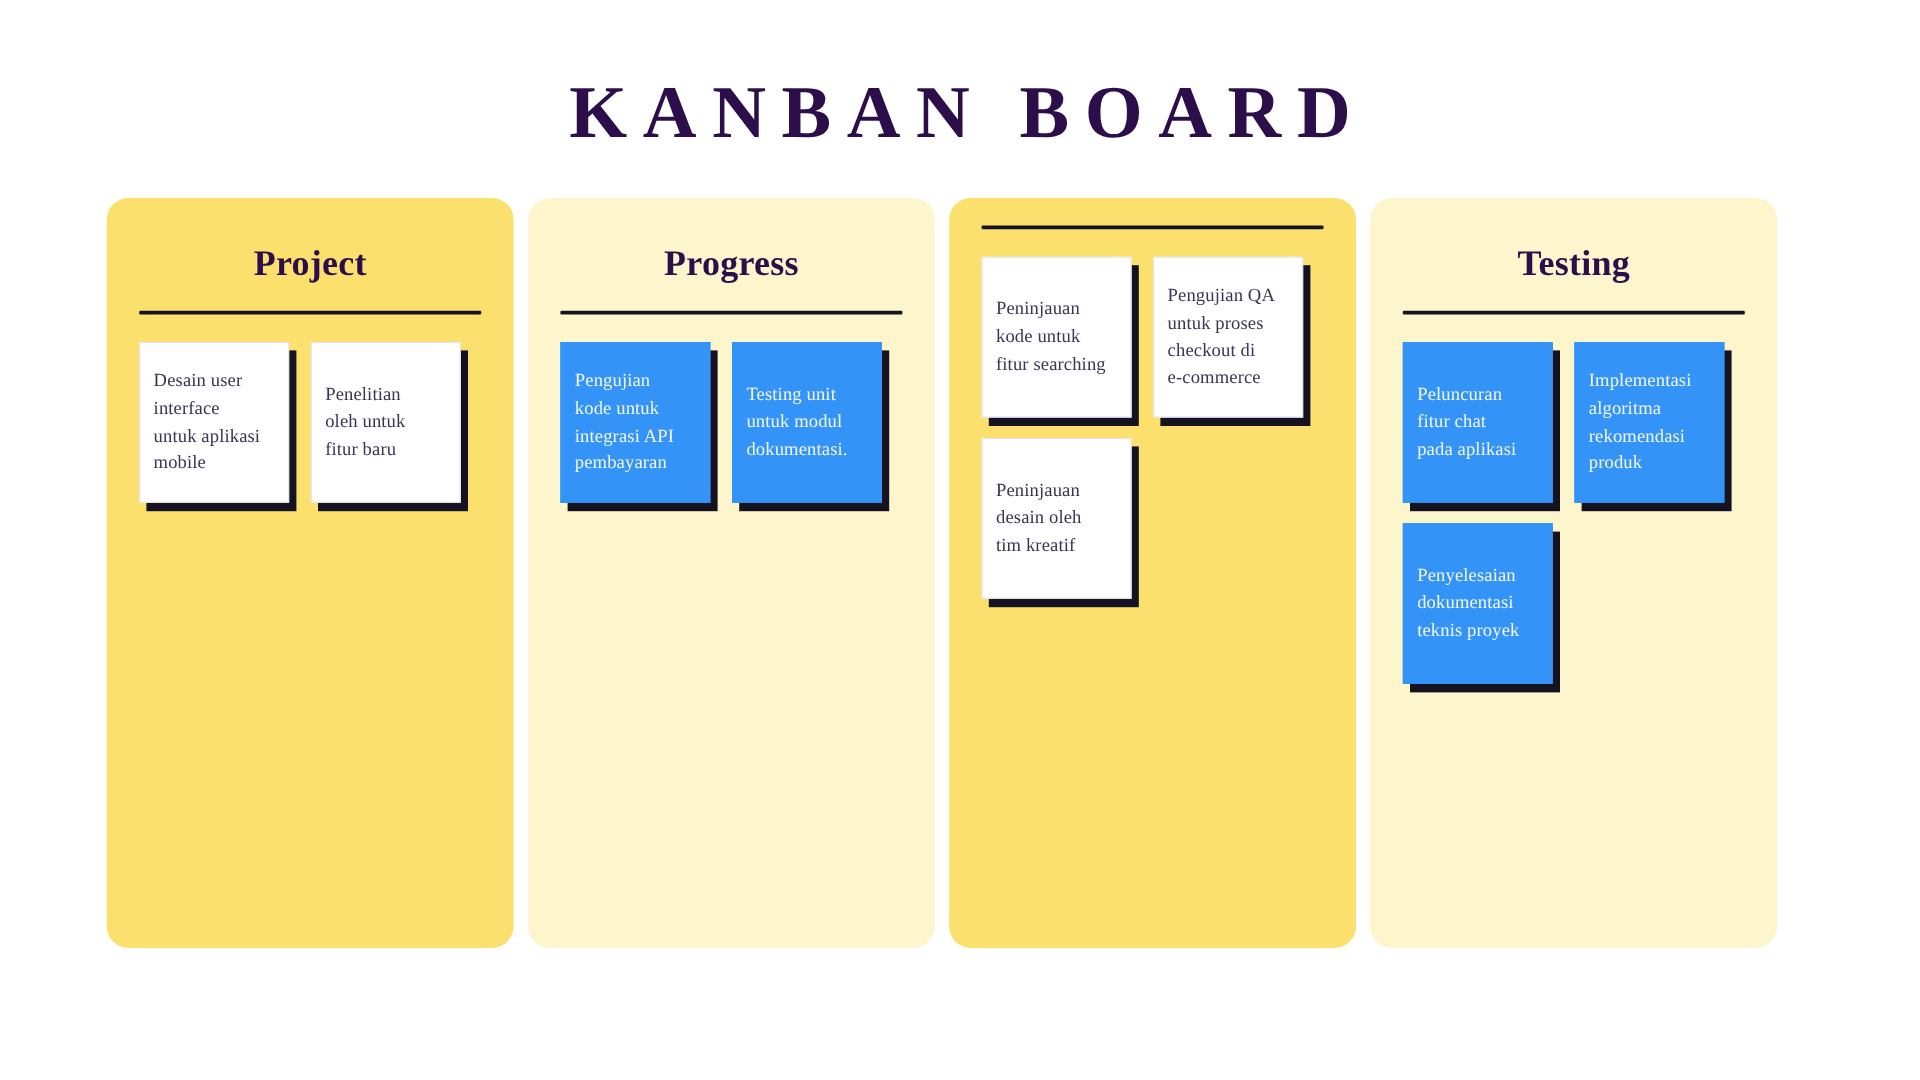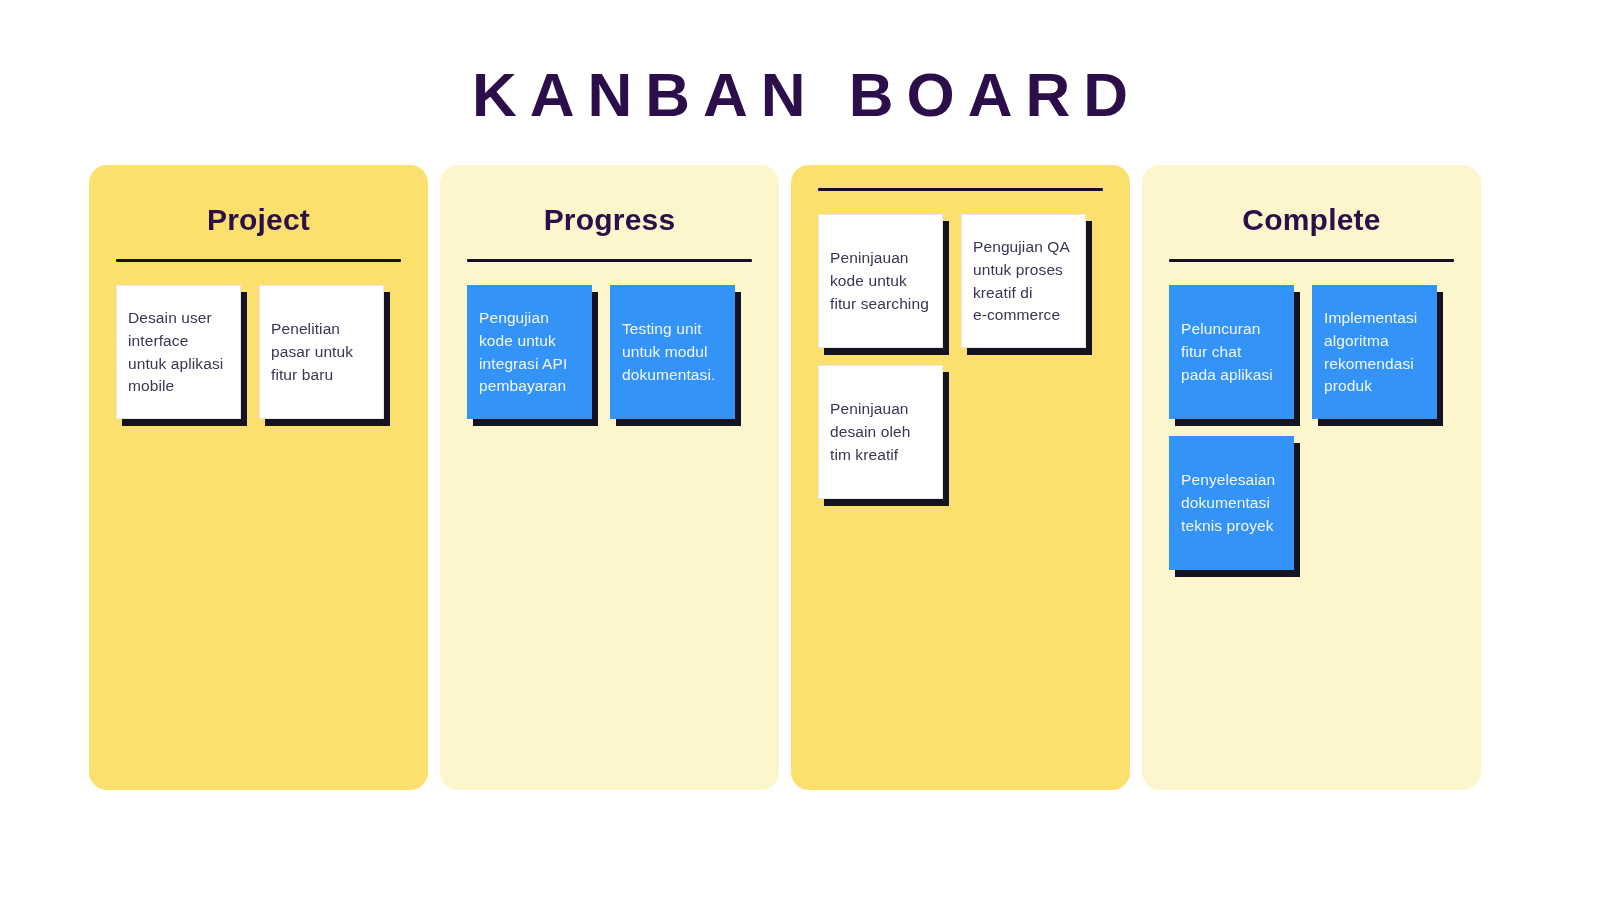--- a/index.html
+++ b/index.html
@@ -1,16 +1,16 @@
 <!DOCTYPE html>
 <html><head>
 <meta charset="utf-8">
 <title>Kanban Board</title>
 <style>
-  * { box-sizing: border-box; margin: 0; padding: 0; }
+  * { box-sizing: border-box; margin: 0; padding: 0; font-family: Liberation Serif, serif; }
 
   html, body {
     width: 1600px;
     height: 900px;
     background: #ffffff;
     font-family: "Liberation Sans", "DejaVu Sans", sans-serif;
     overflow: hidden;
   }
 
   #board-root {
@@ -129,21 +129,21 @@
         <div class="column-rule"></div>
         <div class="card-grid">
           <div class="card variant-white">
             <span class="card-text">Desain user
 interface
 untuk aplikasi
 mobile</span>
           </div>
           <div class="card variant-white">
             <span class="card-text">Penelitian
-pasar untuk
+oleh untuk
 fitur baru</span>
           </div>
         </div>
       </div>
       <div class="column tone-soft">
         <div class="column-title">Progress</div>
         <div class="column-rule"></div>
         <div class="card-grid">
           <div class="card variant-blue">
             <span class="card-text">Pengujian
@@ -162,32 +162,32 @@
         <div class="column-rule"></div>
         <div class="card-grid">
           <div class="card variant-white">
             <span class="card-text">Peninjauan
 kode untuk
 fitur searching</span>
           </div>
           <div class="card variant-white">
             <span class="card-text">Pengujian QA
 untuk proses
-kreatif di
+checkout di
 e-commerce</span>
           </div>
           <div class="card variant-white">
             <span class="card-text">Peninjauan
 desain oleh
 tim kreatif</span>
           </div>
         </div>
       </div>
       <div class="column tone-soft">
-        <div class="column-title">Complete</div>
+        <div class="column-title">Testing</div>
         <div class="column-rule"></div>
         <div class="card-grid">
           <div class="card variant-blue">
             <span class="card-text">Peluncuran
 fitur chat
 pada aplikasi</span>
           </div>
           <div class="card variant-blue">
             <span class="card-text">Implementasi
 algoritma

